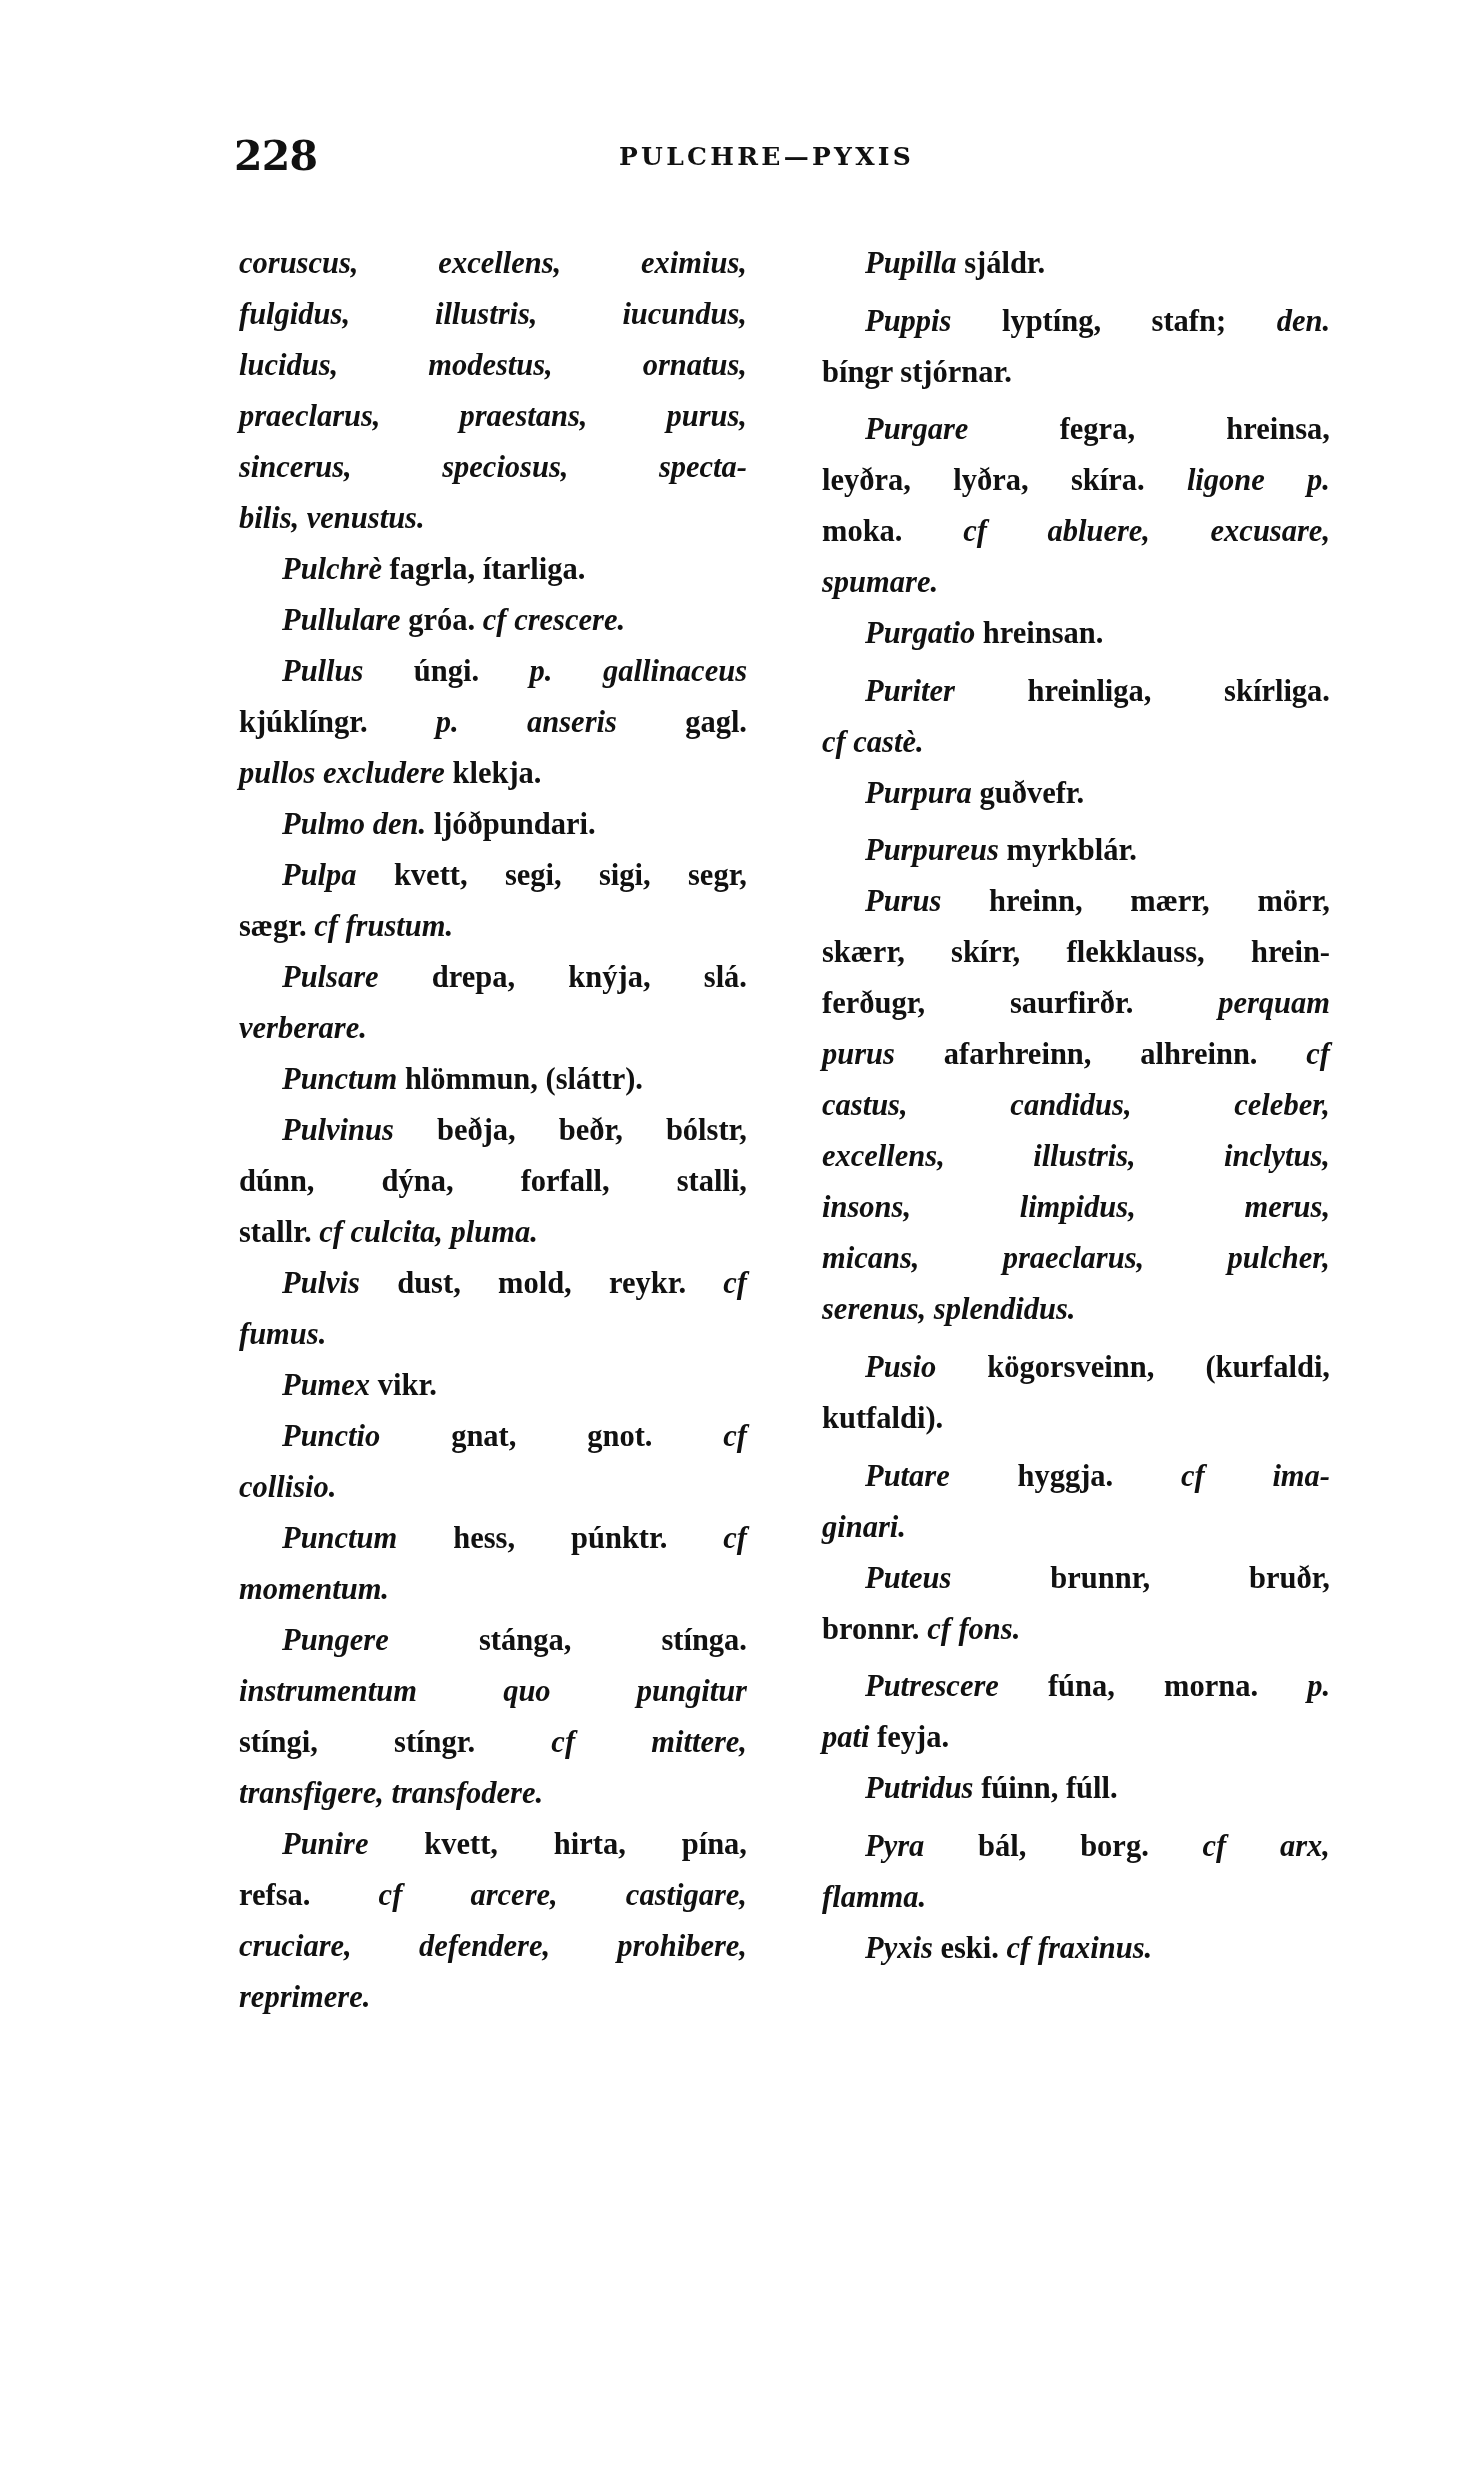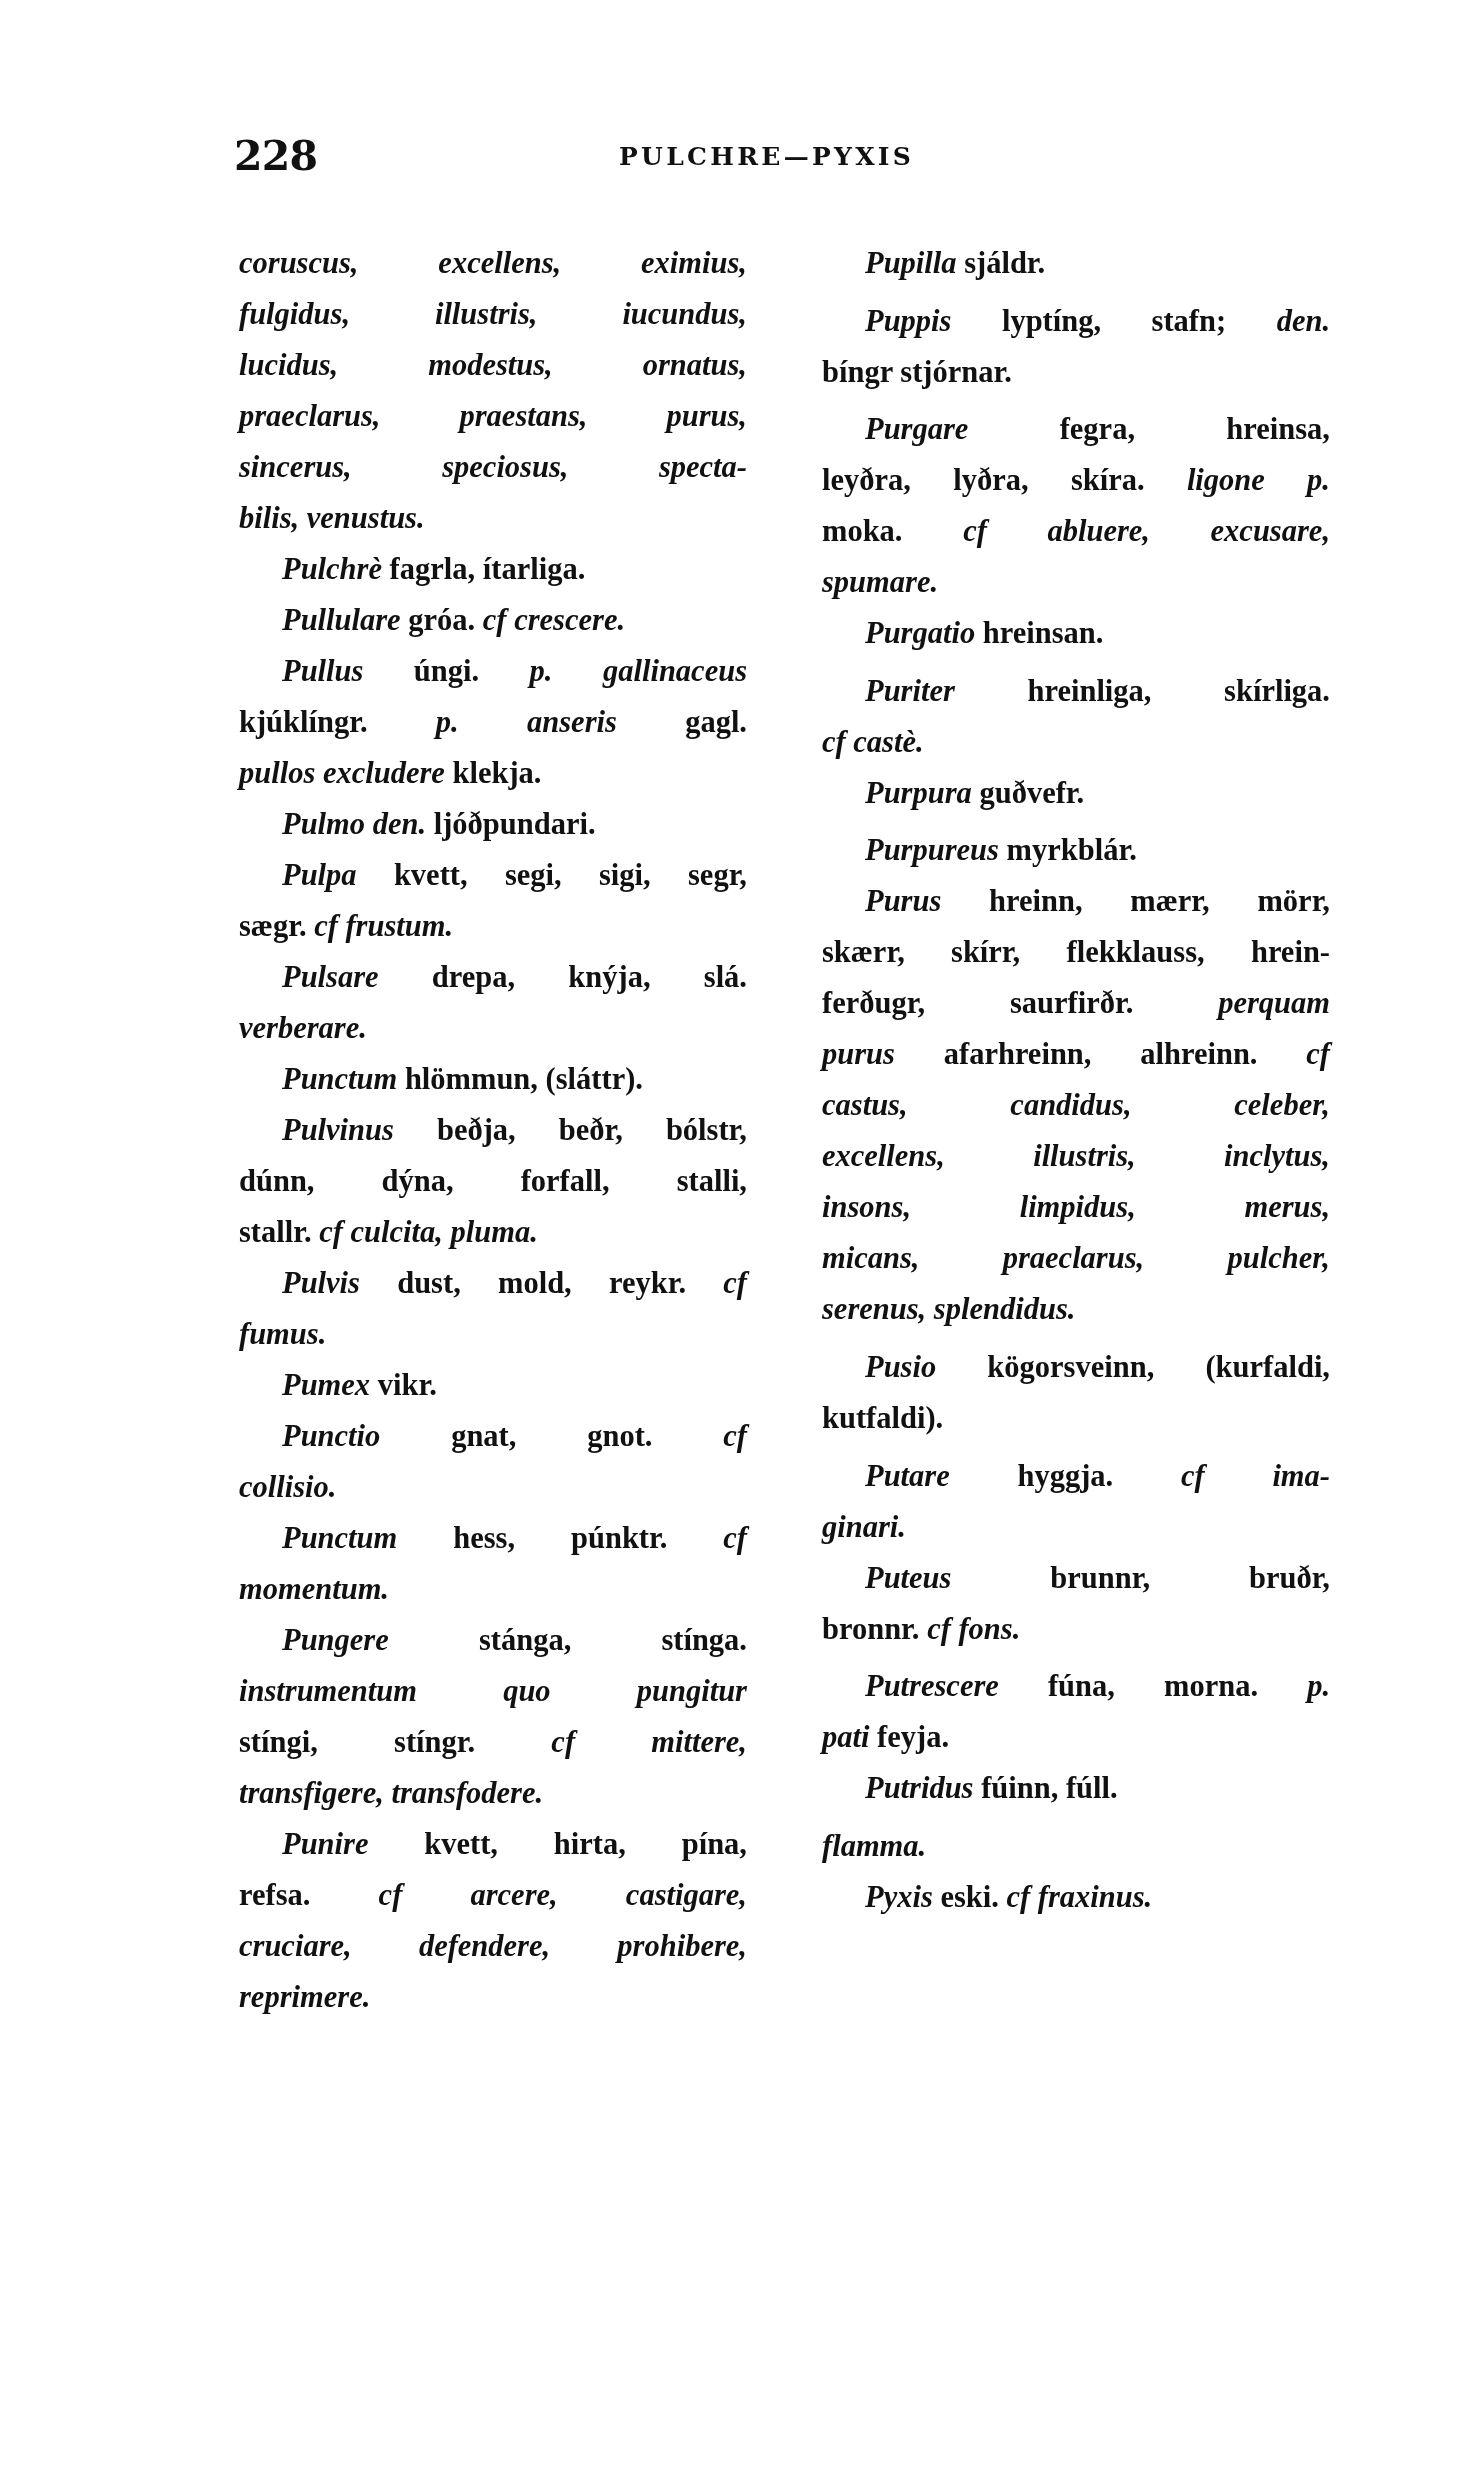--- a/index.html
+++ b/index.html
@@ -96,16 +96,17 @@
     <span class="gap"></span>
     <span class="line indent"><span class="hw">Putare</span><span class="isl"> hyggja. </span><span class="cf">cf ima-</span></span>
     <span class="line last"><span class="lat">ginari.</span></span>
     <span class="line indent"><span class="hw">Puteus</span><span class="isl"> brunnr, bruðr,</span></span>
     <span class="line last"><span class="isl">bronnr. </span><span class="cf">cf fons.</span></span>
     <span class="gap"></span>
     <span class="line indent"><span class="hw">Putrescere</span><span class="isl"> fúna, morna. </span><span class="lat">p.</span></span>
     <span class="line last"><span class="lat">pati</span><span class="isl"> feyja.</span></span>
     <span class="line indent last"><span class="hw">Putridus</span><span class="isl"> fúinn, fúll.</span></span>
     <span class="gap"></span>
+    <span class="line indent"><span class="hw">Pyra</span><span class="isl"> bál, borg. </span><span class="cf">cf arx,</span></span>
     <span class="line last"><span class="lat">flamma.</span></span>
     <span class="line indent last"><span class="hw">Pyxis</span><span class="isl"> eski. </span><span class="cf">cf fraxinus.</span></span>
   </div>
 
 
 </body></html>

